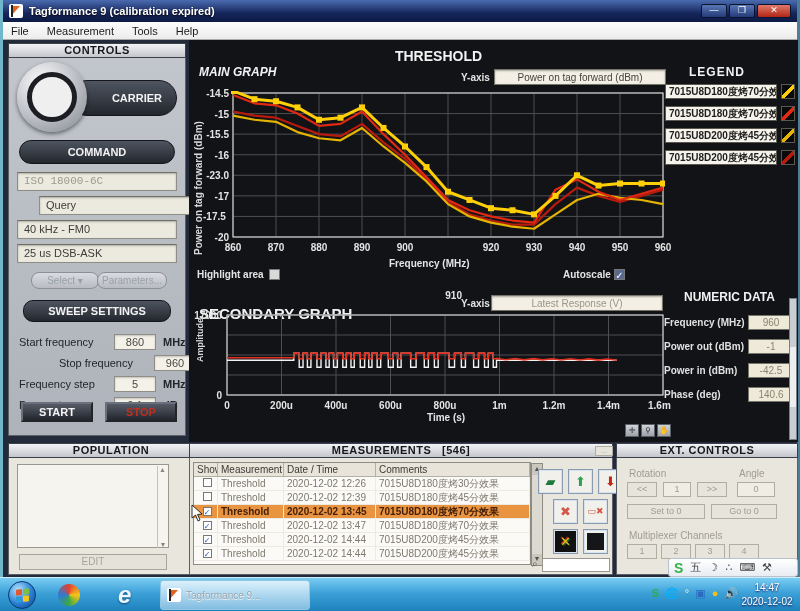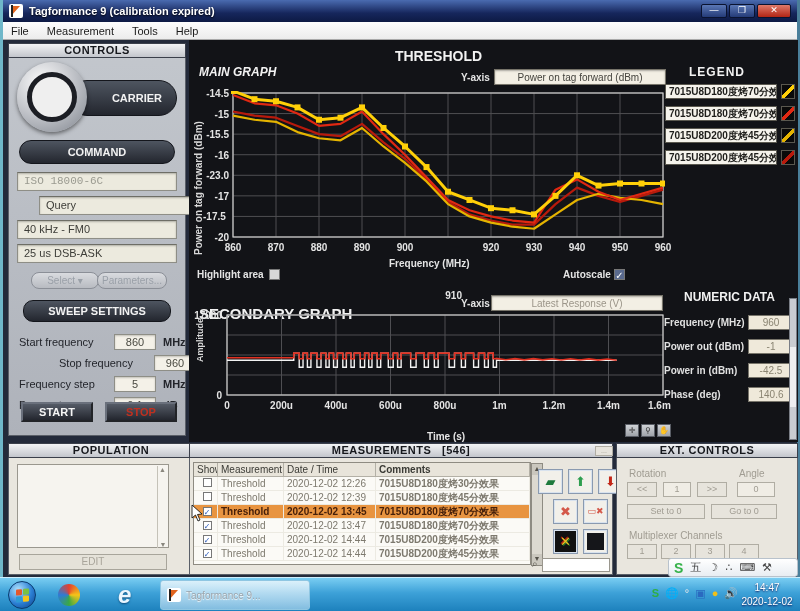--- a/index.html
+++ b/index.html
@@ -65,21 +65,21 @@
   .edit-btn{position:absolute;left:10px;top:110px;width:148px;height:16px;background:#e5e2d9;border:1px solid #a8a59b;color:#a8a49a;font-size:10px;text-align:center;line-height:14px;}
   .meas-table{position:absolute;left:3px;top:18px;width:338px;height:103px;background:#fbfaf6;border:1px solid #8e8b82;font-size:10px;}
   .meas-hrow{display:flex;height:14px;background:#e8e4da;border-bottom:1px solid #b3b0a6;color:#3a3a35;}
   .meas-hrow div{border-right:1px solid #b3b0a6;padding-left:3px;line-height:13px;white-space:nowrap;overflow:hidden;}
   .mrow{display:flex;height:14px;color:#7d796e;border-bottom:1px solid #eceae2;}
   .mrow div{border-right:1px solid #eceae2;padding-left:3px;line-height:13px;white-space:nowrap;overflow:hidden;}
   .mrow.sel{background:#e89440;color:#46200a;font-weight:bold;}
   .c-show{width:24px;text-align:center;}
   .c-meas{width:66px;}
   .c-date{width:92px;}
-  .c-comm{flex:1;font-weight:bold;}
+  .c-comm{flex:1;}
   .tbl-scroll{position:absolute;right:-13px;top:0;width:12px;height:103px;background:#dcd9d0;border:1px solid #8e8b82;}
   .tbl-scroll .ar{position:absolute;left:0;width:10px;height:11px;background:#cac7be;font-size:7px;text-align:center;line-height:10px;color:#55524a;}
   .sq-btn{position:absolute;width:25px;height:25px;background:#f2f0ea;border:1px solid #8a9ab0;box-shadow:0 0 0 1px #d8e2ee inset;}
   .sq-btn span{display:block;text-align:center;line-height:23px;font-size:13px;}
   .ext-lbl{position:absolute;font-size:10px;color:#a09c92;}
   .ext-btn{position:absolute;height:15px;background:#e7e4dc;border:1px solid #b0ada3;color:#a09c92;font-size:9px;text-align:center;line-height:13px;}
   .ext-field{position:absolute;height:15px;background:#f0ede5;border:1px solid #b0ada3;color:#a09c92;font-size:9px;text-align:center;line-height:13px;}
 
   
   .taskbar{position:absolute;left:0;top:577px;width:800px;height:34px;background:linear-gradient(#79cdf2,#3da1d8 45%,#1d81bd);border-top:1px solid #cfeefc;}
@@ -306,21 +306,21 @@
           <div class="tick" style="left: 23px; top: 360px; width: 30px; text-align: center;">0</div>
           <div class="tick" style="left: 77.5px; top: 360px; width: 30px; text-align: center;">200u</div>
           <div class="tick" style="left: 132px; top: 360px; width: 30px; text-align: center;">400u</div>
           <div class="tick" style="left: 186.5px; top: 360px; width: 30px; text-align: center;">600u</div>
           <div class="tick" style="left: 241px; top: 360px; width: 30px; text-align: center;">800u</div>
           <div class="tick" style="left: 295.5px; top: 360px; width: 30px; text-align: center;">1m</div>
           <div class="tick" style="left: 350px; top: 360px; width: 30px; text-align: center;">1.2m</div>
           <div class="tick" style="left: 404.5px; top: 360px; width: 30px; text-align: center;">1.4m</div>
           <div class="tick" style="left: 459px; top: 360px; width: 30px; ">1.6m</div>
         </div>
-      <div class="tick" style="left:238px;top:372px;margin-top:19px;">Time (s)</div>
+      <div class="tick" style="left:238px;top:372px;">Time (s)</div>
 
       <div class="palette-btn" style="left:436px;top:384px;">✛</div>
       <div class="palette-btn" style="left:452px;top:384px;">⚲</div>
       <div class="palette-btn" style="left:468px;top:384px;">✋</div>
 
       <div class="g-title" style="position:absolute;left:495px;top:250px;font-size:12px;">NUMERIC DATA</div>
       <div class="num-row" style="left:475px;top:275px;">
         <span class="lbl">Frequency (MHz)</span>
         <div class="val">960</div>
       </div>

